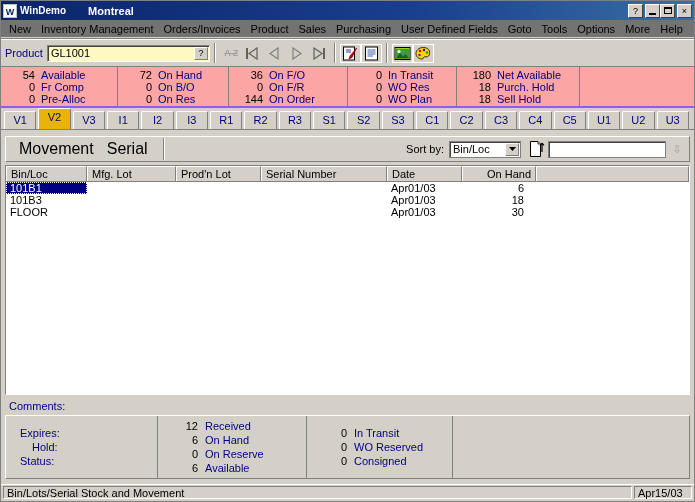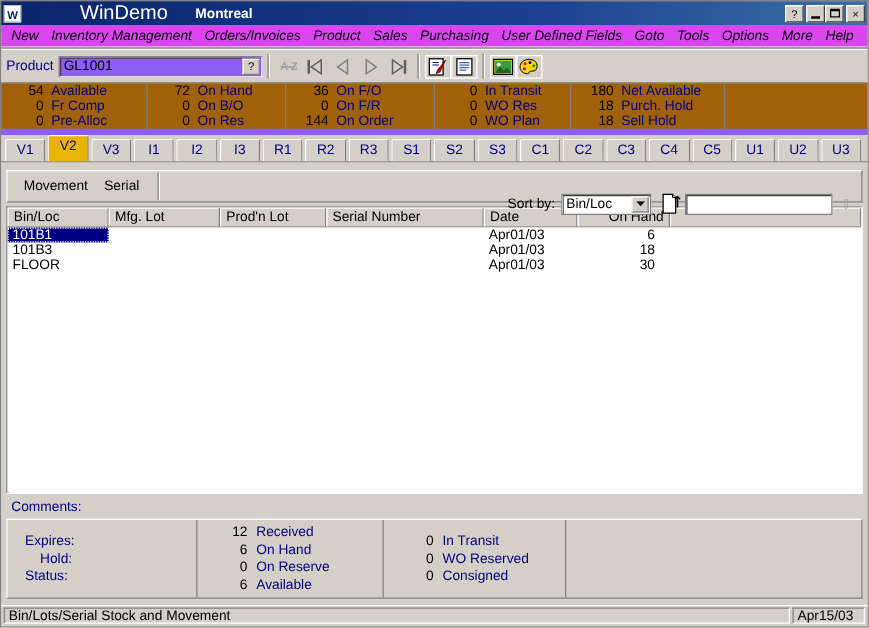--- a/index.html
+++ b/index.html
@@ -46,23 +46,22 @@
     flex: none;
   }
   .title-text {
     color: #ffffff;
     font-weight: bold;
     font-size: 11px;
     white-space: nowrap;
   }
   .title-sub {
     color: #ffffff;
-    font-weight: normal;
-    font-size: 16px;
-    margin-left: 44px;
+    font-weight: bold;
+    font-size: 10px;
     white-space: nowrap;
   }
   .title-sub2 {
     color: #ffffff;
     font-weight: bold;
     font-size: 11px;
     margin-left: 22px;
     white-space: nowrap;
   }
   .title-spacer { flex: 1 1 auto; }
@@ -92,25 +91,24 @@
     width: 8px; height: 7px;
     border: 1px solid #000; border-top-width: 2px;
     box-sizing: border-box;
   }
 
   
   .menubar {
     height: 17px;
     display: flex;
     align-items: center;
-    background: #d946ef;
+    background: #737373;
     padding: 0 3px;
     flex: none;
     border-bottom: 1px solid #d4d0c8;
-    font-style: italic;
   }
   .menu-item {
     font-size: 11px;
     color: #000;
     padding: 1px 5px;
     white-space: nowrap;
   }
 
   .sep-line {
     height: 1px; background: #808080;
@@ -128,21 +126,21 @@
     background: #d4d0c8;
   }
   .tb-label {
     color: #000080;
     font-size: 11px;
     margin-right: 4px;
   }
   .prod-input-wrap {
     position: relative;
     width: 163px; height: 17px;
-    background: #8b5cf6;
+    background: #fef9c3;
     border: 1px solid #808080;
     border-right-color: #ffffff;
     border-bottom-color: #ffffff;
     box-shadow: inset 1px 1px 0 #404040;
     box-sizing: border-box;
     display: flex;
     align-items: center;
   }
   .prod-input {
     border: none; outline: none;
@@ -211,23 +209,23 @@
   .stock-flag-val {
     position: absolute; left: 511px;
     color: #000; font-size: 11px;
   }
 
   
   .stats {
     height: 42px;
     display: flex;
     flex: none;
-    background: #a16207;
+    background: #fca5a5;
     border-top: 1px solid #808080;
-    border-bottom: 5px solid #8b5cf6;
+    border-bottom: 2px solid #8b5cf6;
     box-sizing: border-box;
   }
   .stat-col {
     display: flex;
     flex-direction: column;
     justify-content: center;
     border-right: 1px solid #808080;
     box-sizing: border-box;
     padding-right: 0px;
   }
@@ -298,34 +296,34 @@
     align-items: center;
     background: #d4d0c8;
     border: 1px solid #808080;
     border-top-color: #ffffff;
     border-left-color: #ffffff;
     box-sizing: border-box;
     flex: none;
     position: relative;
   }
   .mode-item {
-    font-size: 11px;
+    font-size: 16px;
     color: #000;
     margin-left: 13px;
     white-space: nowrap;
   }
   .mode-divider {
     width: 1px; height: 22px;
     background: #808080;
     border-right: 1px solid #ffffff;
     margin-left: 15px;
   }
   .sortby-wrap {
     position: absolute;
-    right: 4px; top: 17px;
+    right: 4px; top: 3px;
     display: flex; align-items: center;
   }
   .sortby-lbl { font-size: 11px; color: #000; margin-right: 5px; }
   .sel {
     width: 72px; height: 17px;
     background: #ffffff;
     border: 1px solid #808080;
     box-shadow: inset 1px 1px 0 #404040;
     box-sizing: border-box;
     display: flex; align-items: center;

